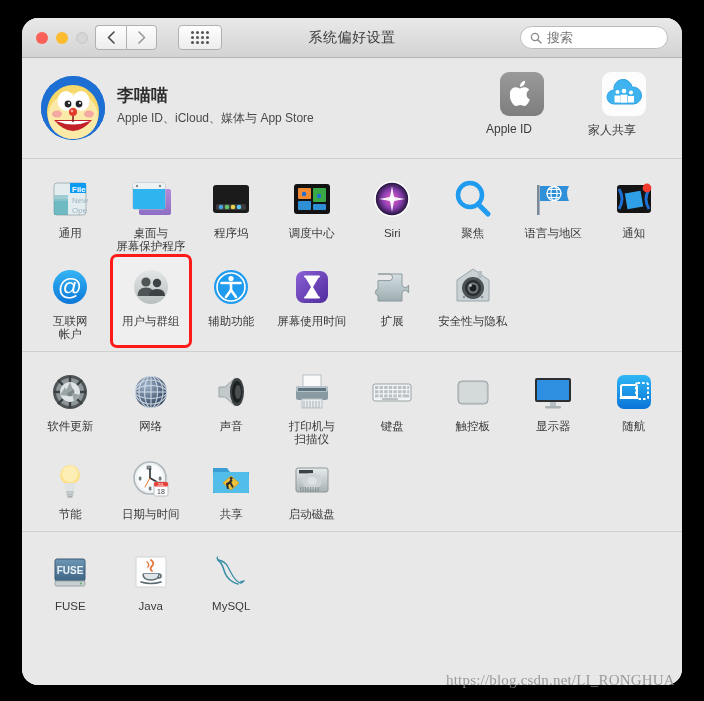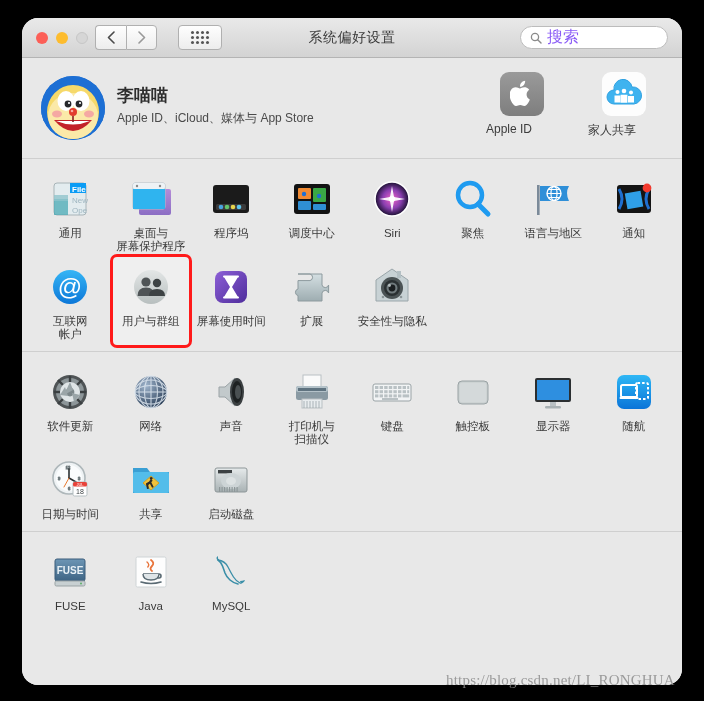--- a/index.html
+++ b/index.html
@@ -46,21 +46,21 @@
   .wtitle{
     position:absolute;left:0;right:0;top:11px;text-align:center;
     font-size:14px;color:#3b3b3b;letter-spacing:.5px;
   }
   .search{
     position:absolute;right:14px;top:8px;width:148px;height:23px;
     background:#fff;border:1px solid #bcbcbc;border-radius:12px;
     display:flex;align-items:center;padding:0 9px;
   }
   .search svg{flex:0 0 auto;margin-right:5px;}
-  .search .ph{font-size:16px;color:#8b5cf6;}
+  .search .ph{font-size:13px;color:#737373;}
 
   
   .content{position:relative;height:672px;background:#e8e8e8;}
 
   .sect{padding:0;}
   .divider{height:1px;background:#cfcfcf;}
 
   
   .banner{height:100px;position:relative;background:#e8e8e8;}
   .avatar{
@@ -358,20 +358,32 @@
                 <circle cx="24" cy="24" r="17" fill="url(#ugg)"></circle>
                 <circle cx="19" cy="19" r="4.6" fill="#4f5456"></circle>
                 <path d="M10.5 33 Q10.5 24.5 19 24.5 Q27.5 24.5 27.5 33 Z" fill="#4f5456"></path>
                 <circle cx="30" cy="20" r="4.2" fill="#3d4244"></circle>
                 <path d="M22 33 Q22 26 30 26 Q38 26 38 33 Z" fill="#3d4244"></path>
               </svg>
             </div>
             <div class="lb">用户与群组</div>
           </div>
 
+          <div class="cell">
+            <div class="ic">
+              <svg width="48" height="48" viewBox="0 0 48 48">
+                <circle cx="24" cy="24" r="17" fill="#1f9bf0"></circle>
+                <circle cx="24" cy="24" r="14" fill="none" stroke="#fff" stroke-width="1.6"></circle>
+                <circle cx="24" cy="15.5" r="2.6" fill="#fff"></circle>
+                <path d="M14.5 20 H33.5" stroke="#fff" stroke-width="2.6" stroke-linecap="round"></path>
+                <path d="M24 20 V27 M24 27 L19 34 M24 27 L29 34" stroke="#fff" stroke-width="2.6" stroke-linecap="round" fill="none"></path>
+              </svg>
+            </div>
+            <div class="lb">辅助功能</div>
+          </div>
 
           <div class="cell">
             <div class="ic">
               <svg width="48" height="48" viewBox="0 0 48 48">
                 <defs>
                     <linearGradient id="stg" x1="0" y1="0" x2="1" y2="1">
                   <stop offset="0" stop-color="#8c5fd6"></stop>
                       <stop offset="1" stop-color="#4f2d9c"></stop>
                     </linearGradient>
                   </defs>
@@ -577,20 +589,33 @@
                   </defs>
                 <rect x="7" y="7" width="34" height="34" rx="7" fill="url(#scg)"></rect>
                 <rect x="11" y="17" width="16" height="12" rx="1.5" fill="none" stroke="#fff" stroke-width="2"></rect>
                 <rect x="9.5" y="29" width="19" height="2" rx="1" fill="#fff"></rect>
                 <rect x="26" y="15" width="12" height="16" rx="1.6" fill="none" stroke="#fff" stroke-width="2" stroke-dasharray="2.5 2"></rect>
               </svg>
             </div>
             <div class="lb">随航</div>
           </div>
 
+          <div class="cell">
+            <div class="ic">
+              <svg width="48" height="48" viewBox="0 0 48 48">
+                <circle cx="24" cy="19" r="10" fill="#fde08a"></circle>
+                <circle cx="24" cy="18" r="8" fill="#fdeeb4"></circle>
+                <path d="M18 27 H30 L28 35 H20 Z" fill="#dfe3e5"></path>
+                <rect x="20" y="35" width="8" height="2.2" fill="#c2c8ca"></rect>
+                <rect x="20.6" y="37.5" width="6.8" height="2" fill="#b3babc"></rect>
+                <rect x="21.5" y="39.8" width="5" height="1.8" fill="#a4abad"></rect>
+              </svg>
+            </div>
+            <div class="lb">节能</div>
+          </div>
 
           <div class="cell">
             <div class="ic">
               <svg width="48" height="48" viewBox="0 0 48 48">
                 <circle cx="23" cy="22" r="16" fill="#eef2f4" stroke="#aeb7ba" stroke-width="1.6"></circle>
                 <circle cx="23" cy="22" r="13" fill="#fafcfd"></circle>
                 <g stroke="#6f7a7d" stroke-width="1" font-size="4" fill="#6f7a7d" font-family="Liberation Sans">
                   <text x="22" y="13" text-anchor="middle">12</text>
                   <text x="33" y="24" text-anchor="middle">3</text>
                   <text x="23" y="34" text-anchor="middle">6</text>

